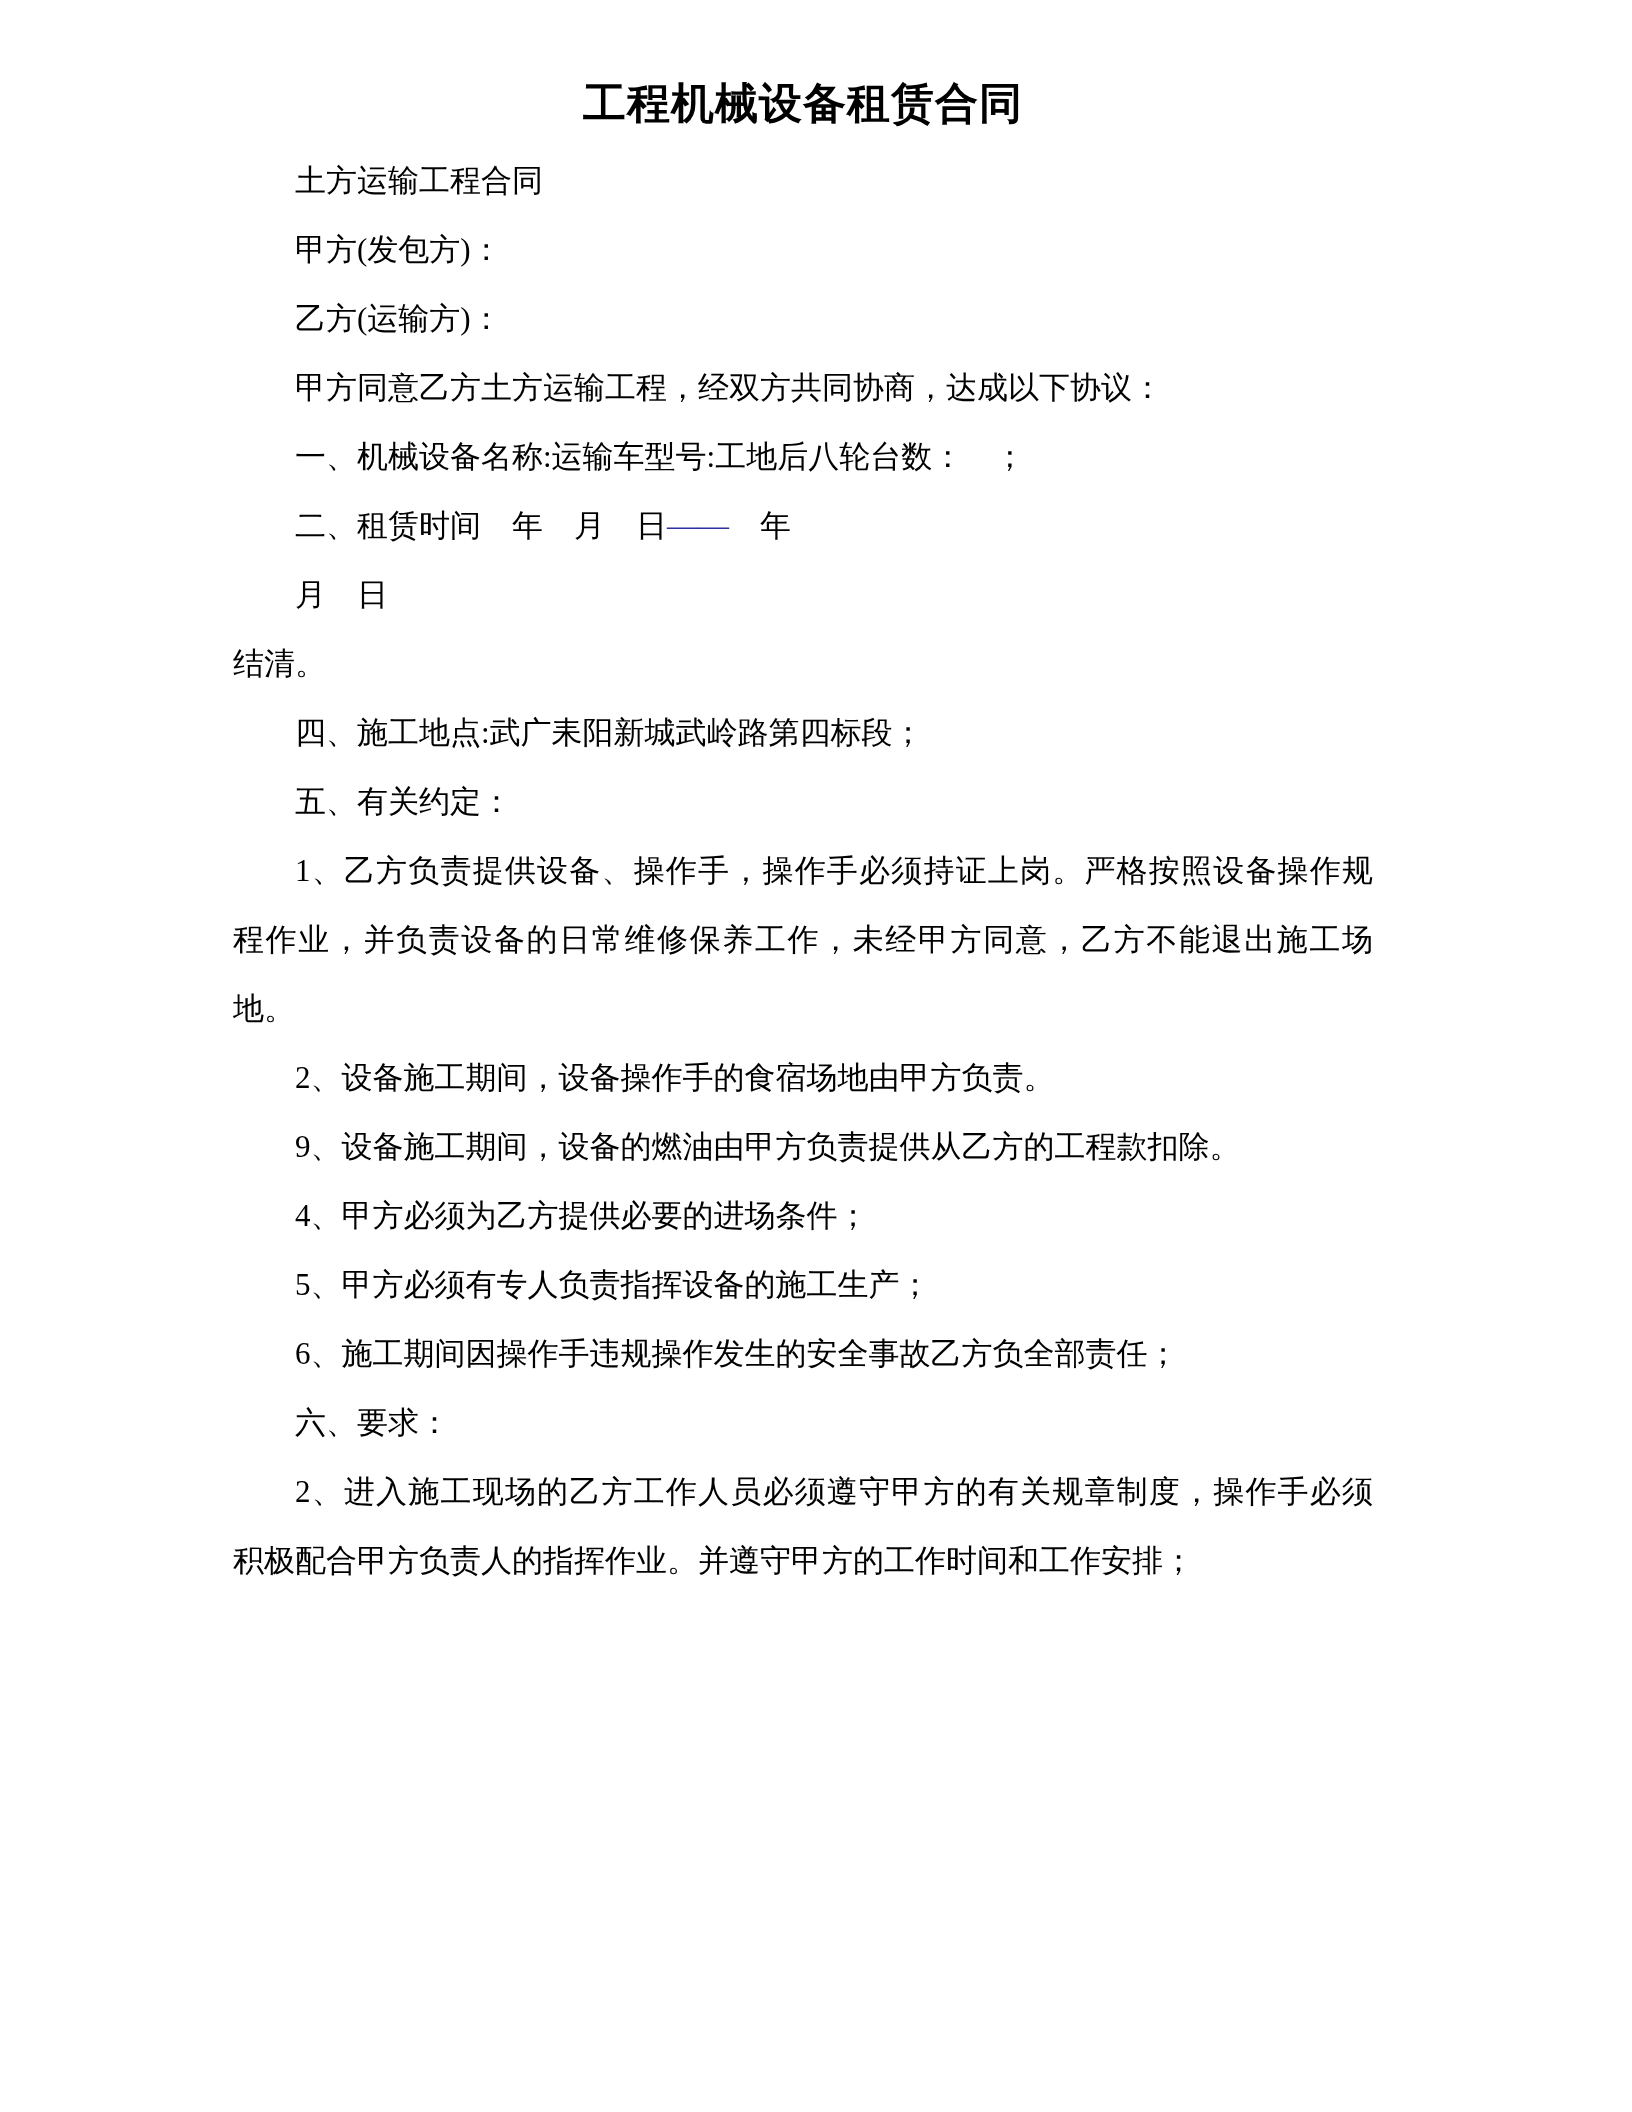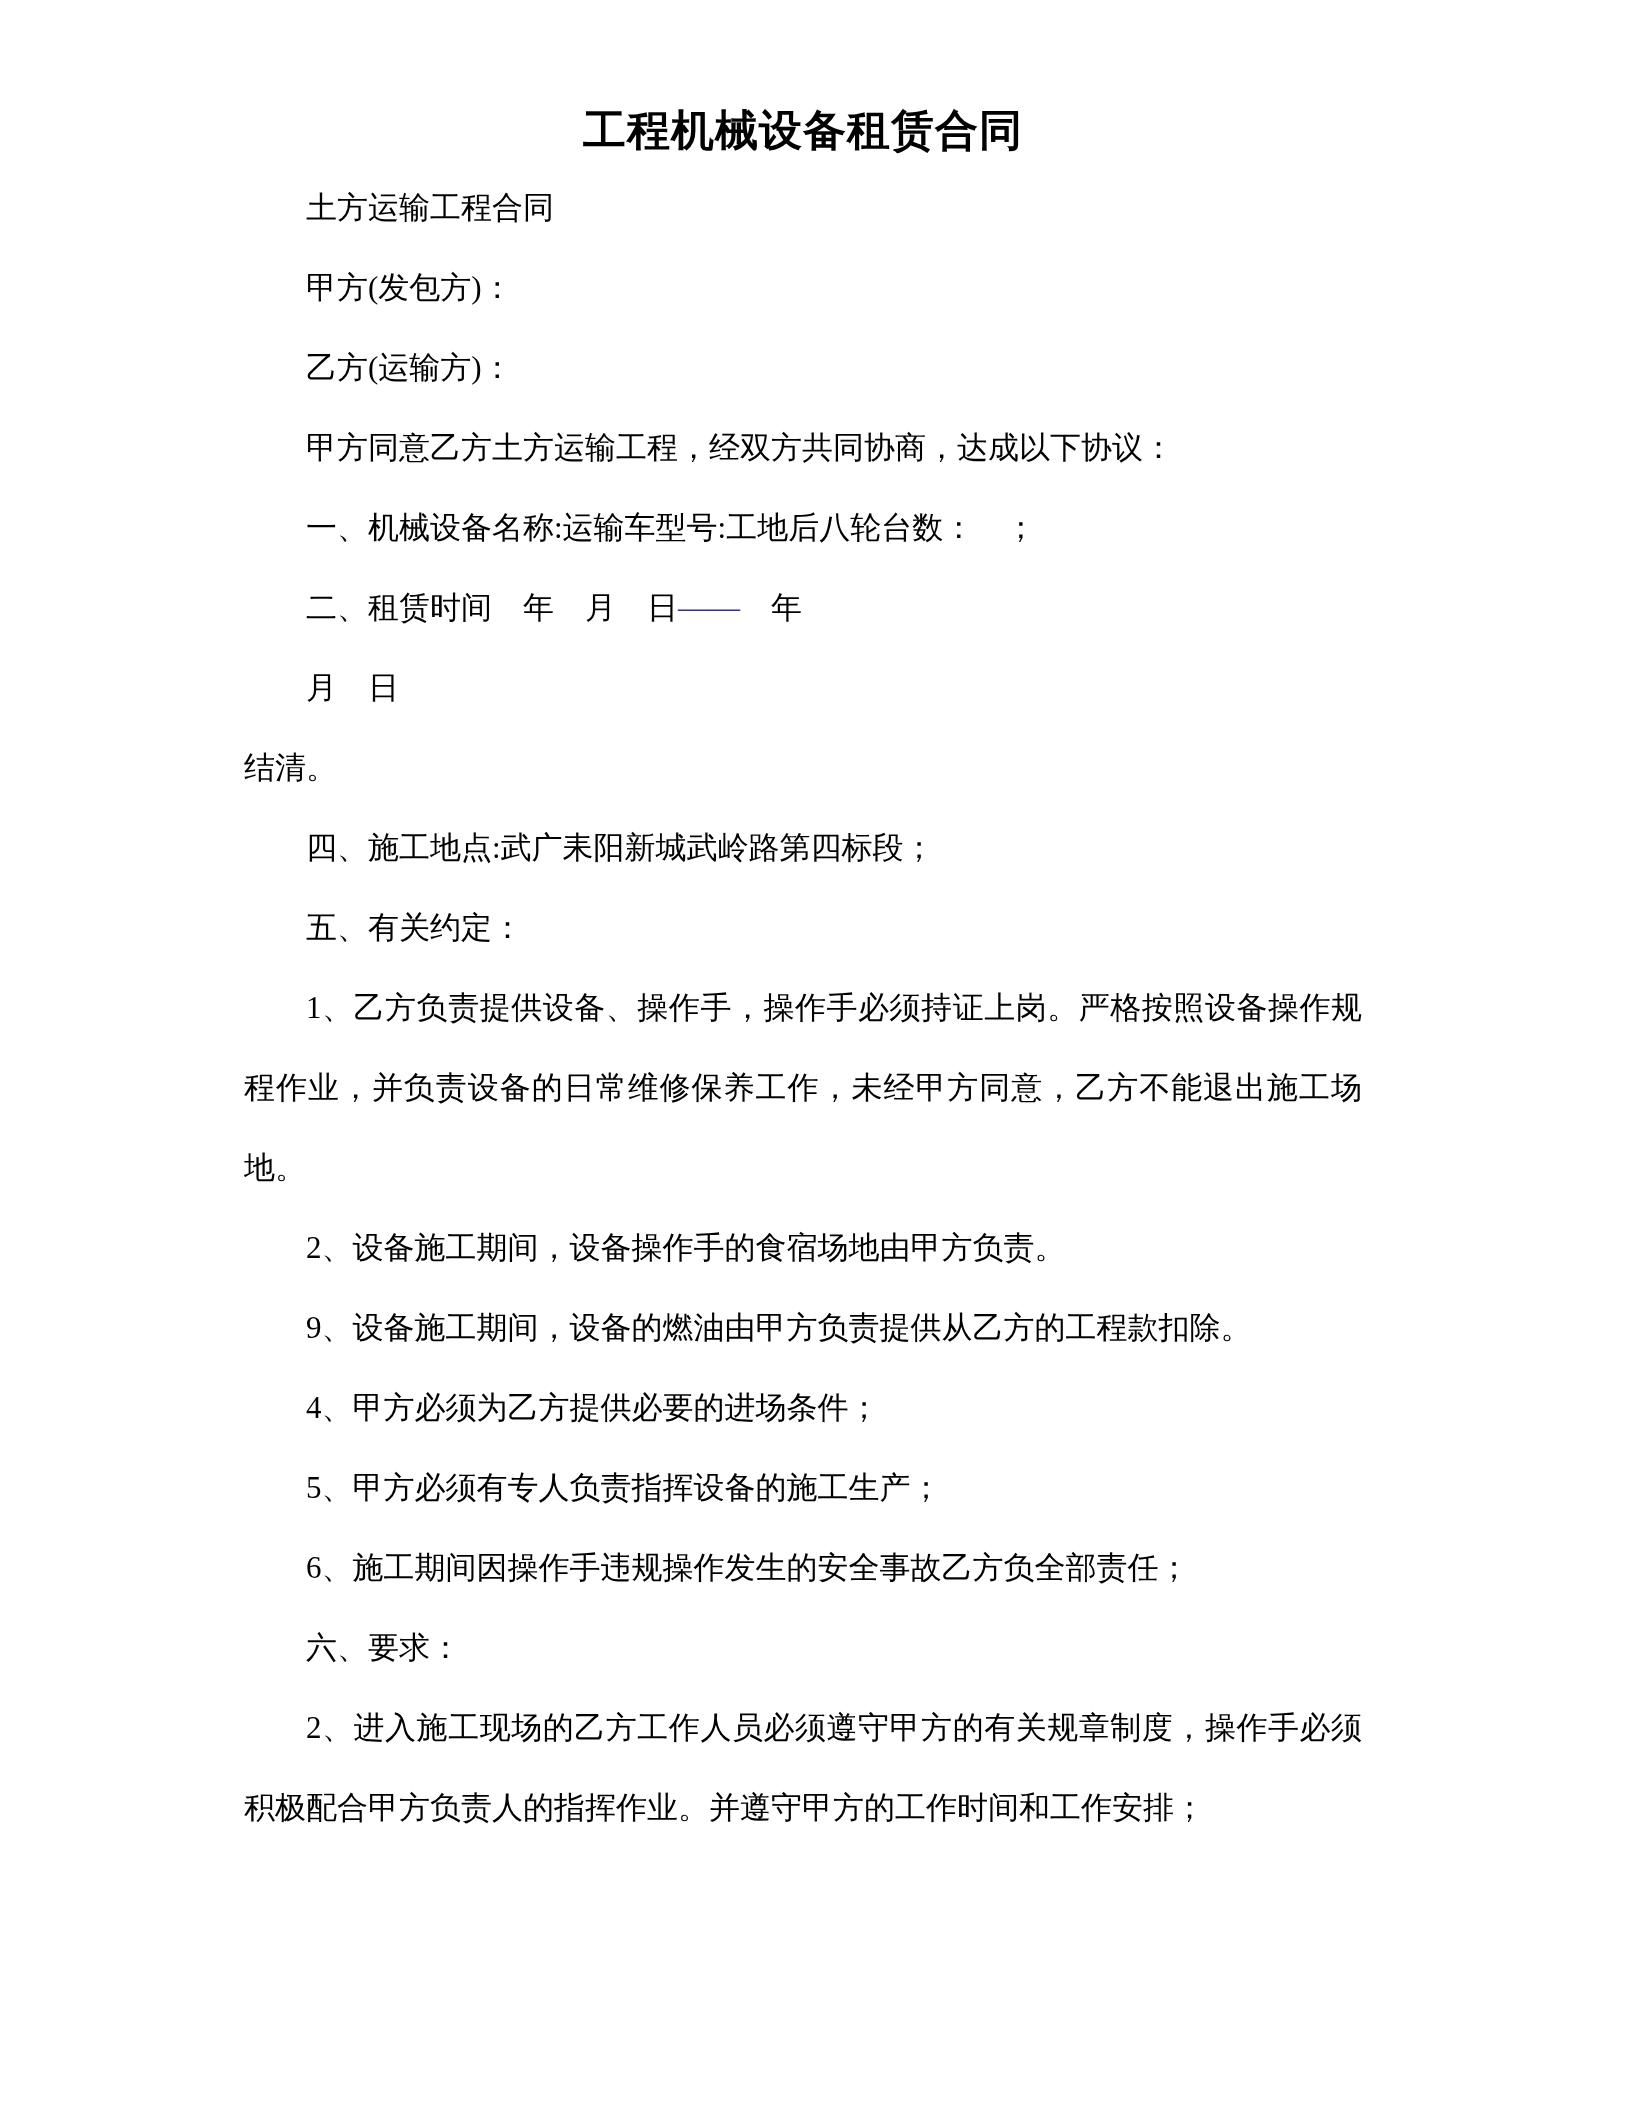--- a/index.html
+++ b/index.html
@@ -11,36 +11,36 @@
     width: 1632px;
     height: 2112px;
     overflow: hidden;
     font-family: "Liberation Serif", "DejaVu Serif", serif;
     color: #000000;
   }
   .page {
     box-sizing: border-box;
     width: 1632px;
     height: 2112px;
-    padding: 105px 259px 0 233px; 
+    padding: 78px 259px 0 233px; 
     background: #ffffff;
   }
   .doc-title {
     margin: 0 0 16px 0;
     font-size: 43px;
     line-height: 52px;
     font-weight: bold;
     text-align: center;
     letter-spacing: 1px;
   }
   .doc-body {
     font-size: 31px;
   }
   .line {
-    margin: 11px;
+    margin: 0;
     line-height: 69px;
     white-space: pre-wrap;
     text-align: left;
   }
   .line.indent {
     text-indent: 62px; 
   }
   .line.stretch {
     text-align: justify;
     text-align-last: justify;

